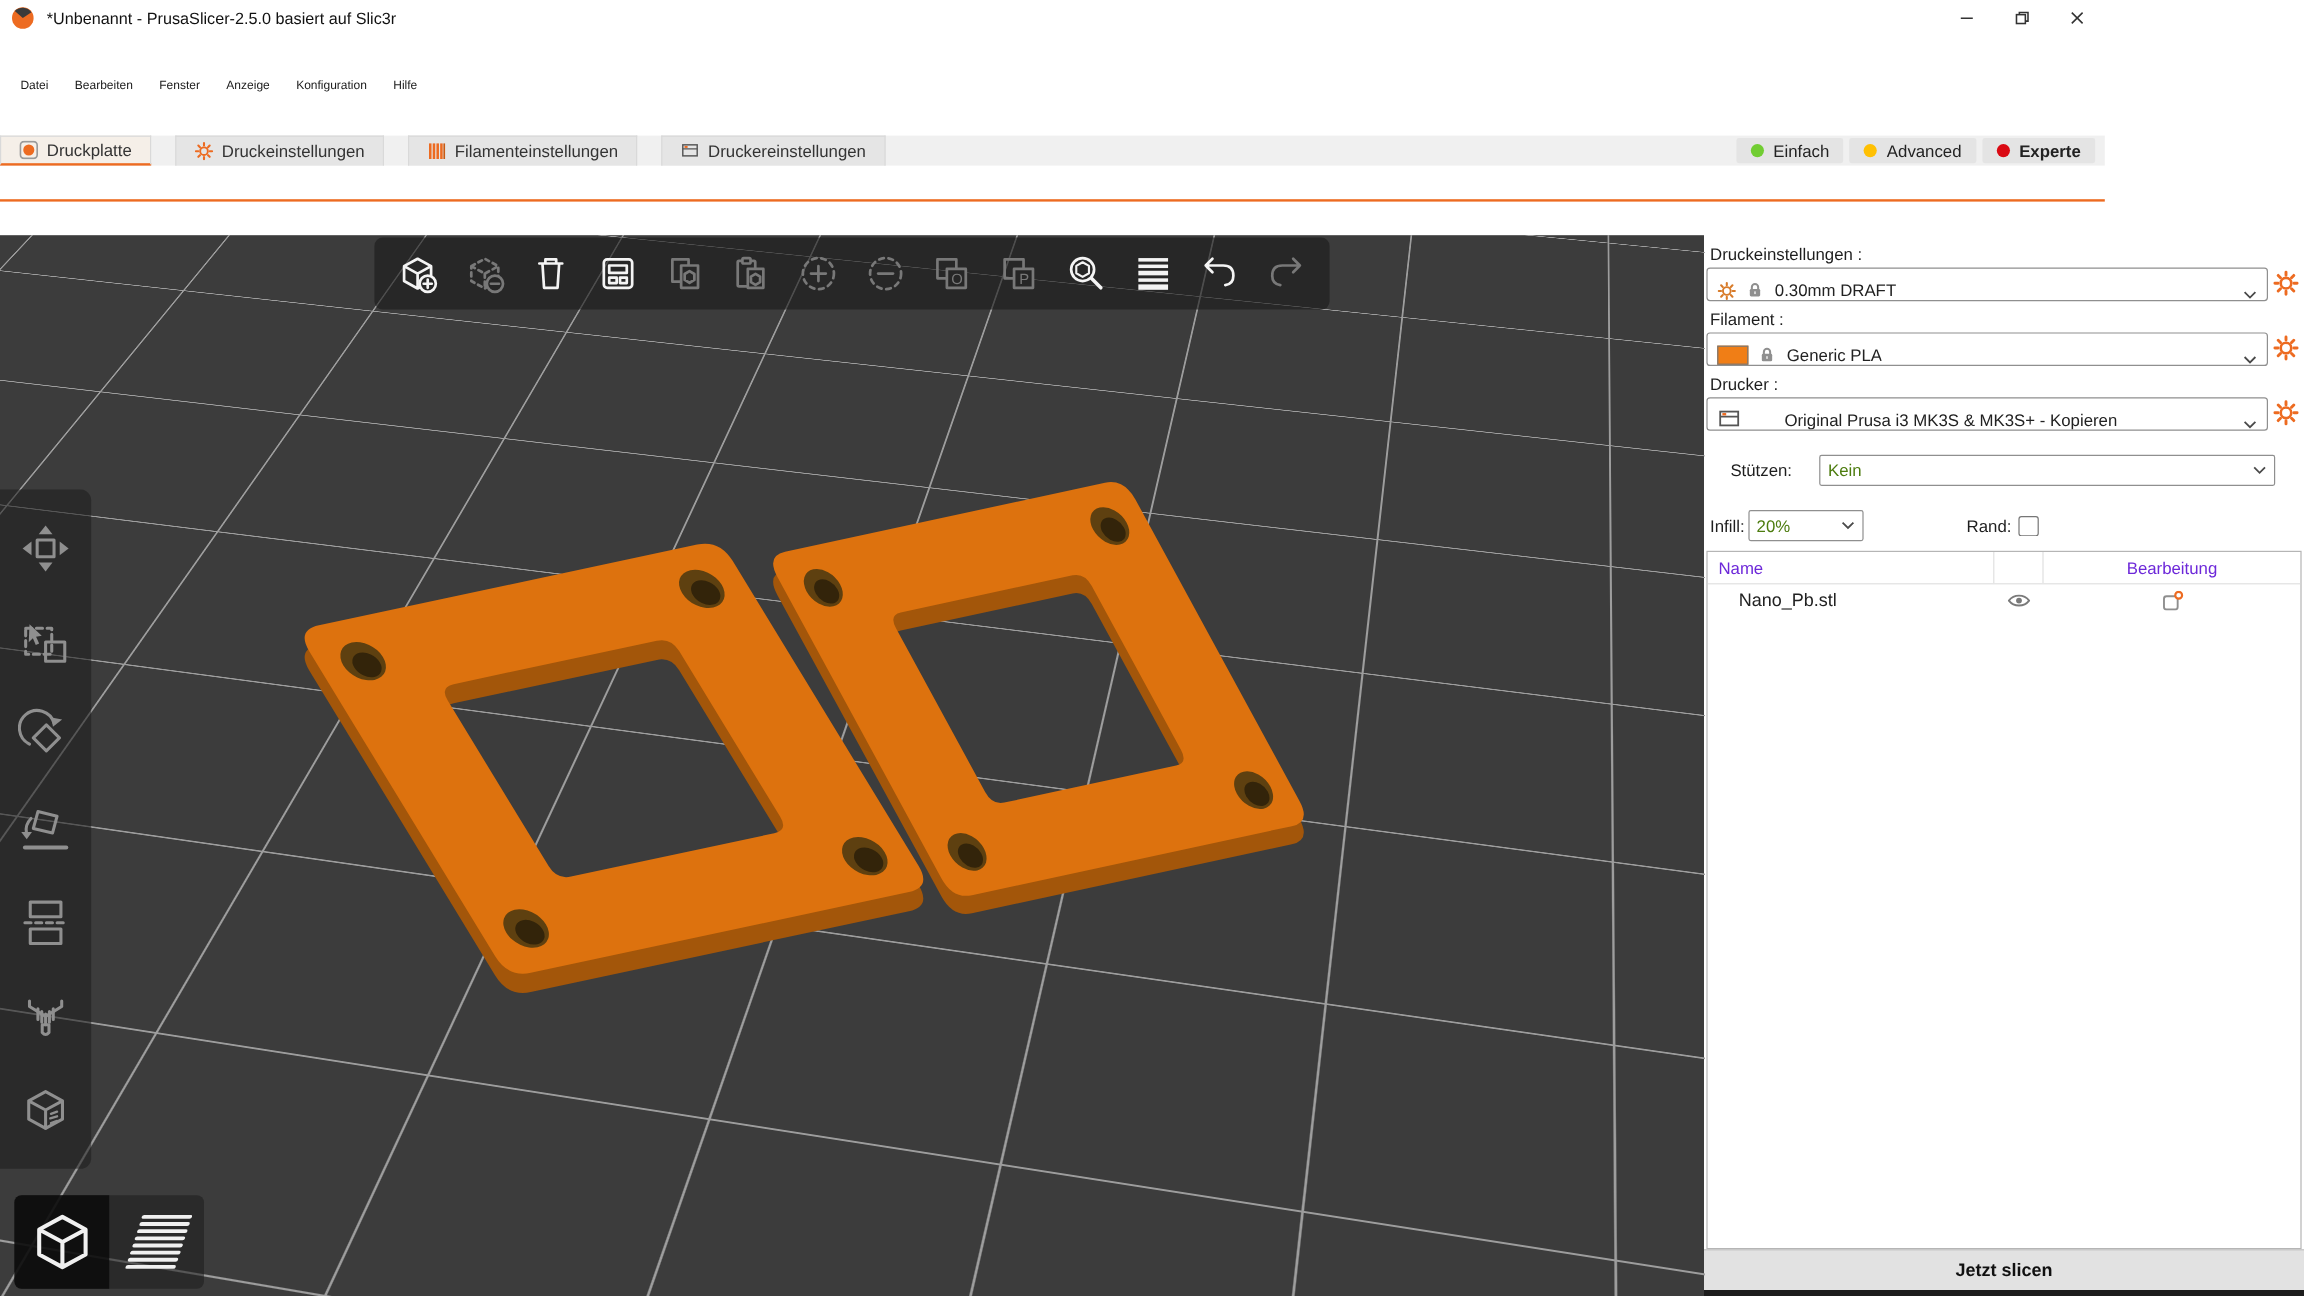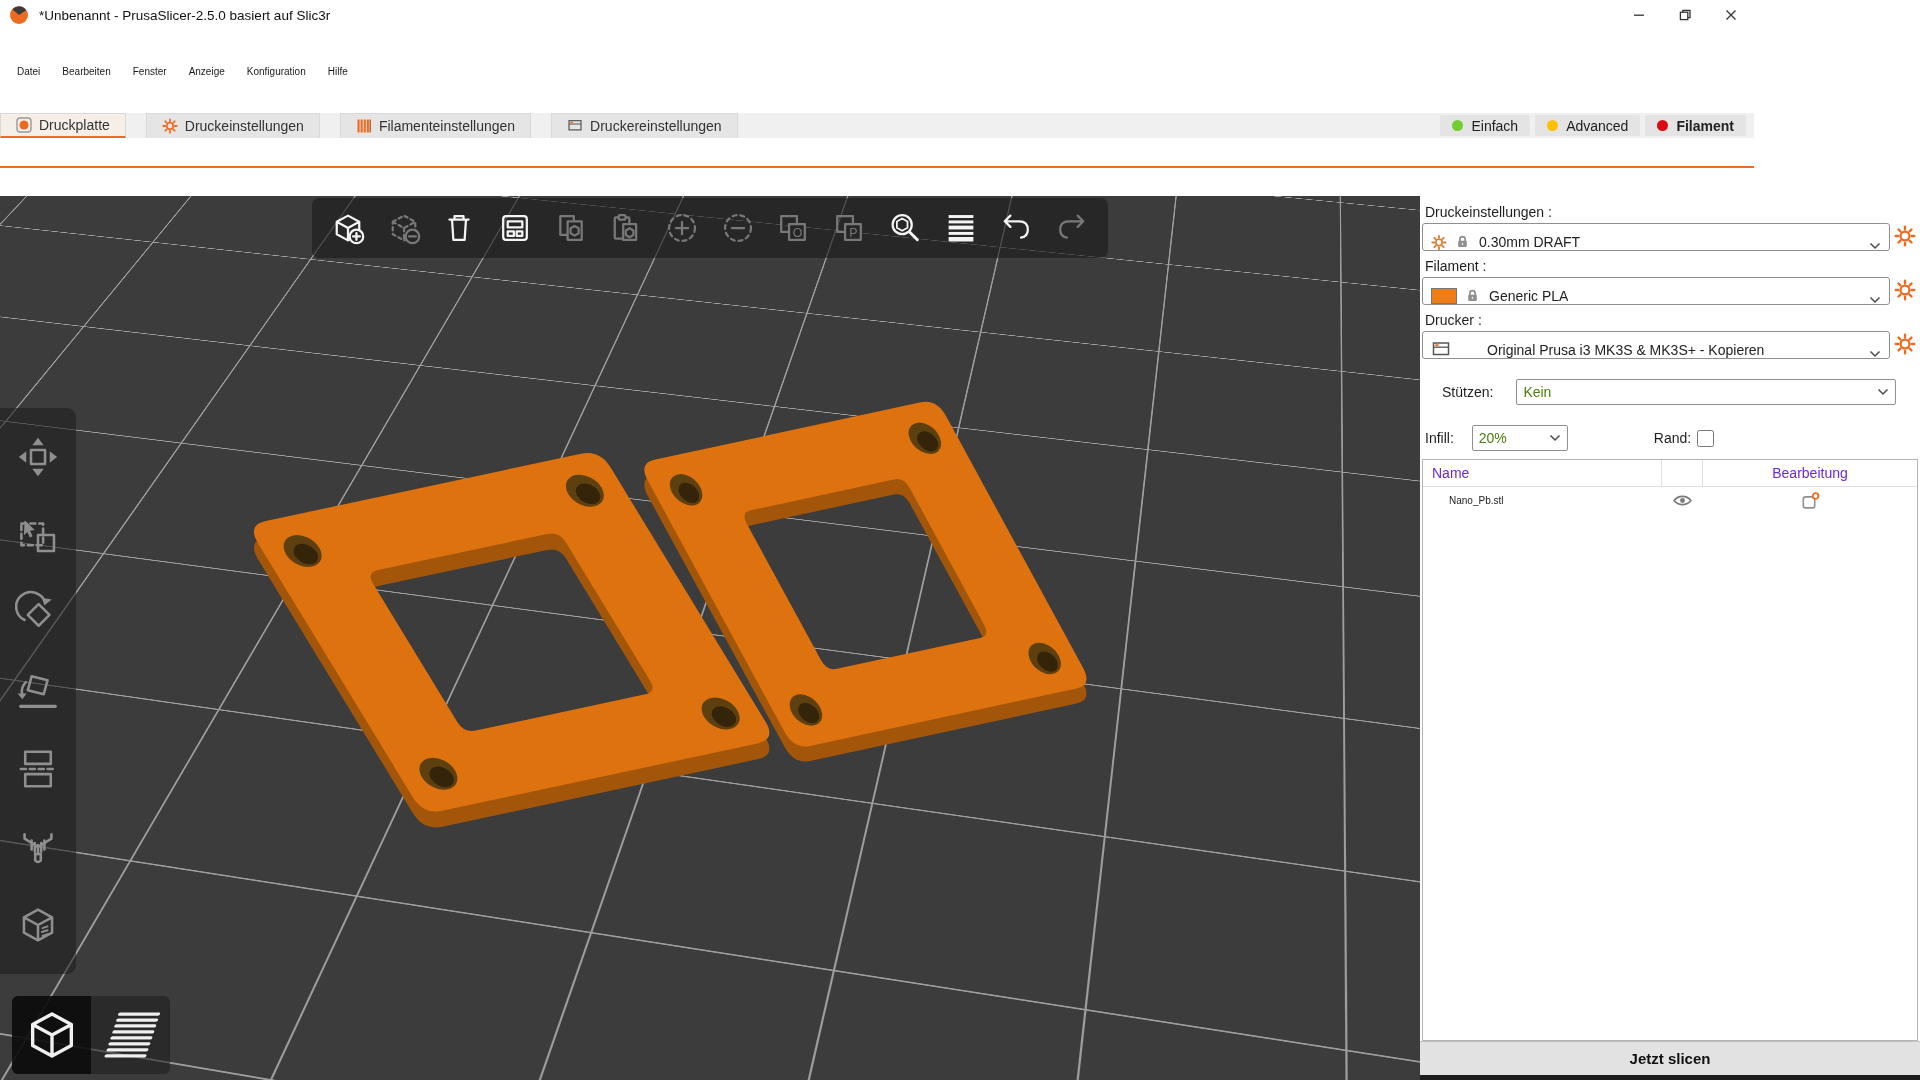--- a/index.html
+++ b/index.html
@@ -65,30 +65,30 @@
   .preset-box .val { font-size:14px; color:#222; white-space:nowrap; overflow:hidden; }
   .preset-box .chev { margin-left:auto; flex:none; display:inline-flex; }
   .gear-out { width:24px; height:24px; flex:none; display:inline-flex; color:#ED6B21; cursor:pointer; background:none; border:none; padding:0; }
   .icon16 { width:16px; height:16px; display:inline-flex; flex:none; }
   .icon20 { width:20px; height:18px; display:inline-flex; flex:none; }
   .swatch { width:26px; height:16px; background:#F07E16; border:1px solid #777; flex:none; }
   .combo-row { display:flex; align-items:center; margin:4px 0 0 3px; }
   .combo { height:26px; border:1px solid #8f8f8f; border-radius:2px; background:#fff; display:flex; align-items:center; padding:0 6px; font-size:14px; color:#4d7c0f; cursor:pointer; }
   .combo .chev { margin-left:auto; display:inline-flex; }
   .supports-combo { flex:1; margin-left:6px; margin-right:22px; }
-  .infill-combo { width:96px; margin-left:18px; }
+  .infill-combo { width:96px; margin-left:3px; }
   .brim-label { margin-left:86px; font-size:14px; color:#1e1e1e; }
   .brim-check { width:17px; height:17px; margin-left:6px; accent-color:#ED6B21; cursor:pointer; }
 
   .object-list { flex:1; border:1px solid #b5b5b5; margin-top:8px; display:flex; flex-direction:column; background:#fff; overflow:hidden; }
   .ol-header { display:flex; height:27px; align-items:center; border-bottom:1px solid #e0e0e0; font-size:14px; color:#6d28d9; flex:none; }
   .ol-col-name { width:238px; padding-left:9px; }
   .ol-col-eye { width:42px; border-left:1px solid #e0e0e0; border-right:1px solid #e0e0e0; height:100%; }
   .ol-col-edit { flex:1; text-align:center; }
-  .ol-row { display:flex; height:27px; align-items:center; font-size:10px; color:#222; cursor:pointer; }
+  .ol-row { display:flex; height:27px; align-items:center; font-size:15px; color:#222; cursor:pointer; }
   .ol-row .ol-col-name { padding-left:26px; }
   .ol-row .ol-col-eye { border:none; display:flex; align-items:center; justify-content:center; }
   .ol-row .ol-col-edit { display:flex; align-items:center; justify-content:center; }
   .eye-btn,.edit-btn { background:none; border:none; padding:0; display:inline-flex; cursor:pointer; color:#7a7a7a; }
 
   .slice-btn { height:34px; margin:0 -2px; border:none; border-top:1px solid #c2c2c2; background:#e2e2e2; font-family:inherit; font-size:15px; font-weight:bold; color:#111; cursor:pointer; flex:none; }
   .bottom-strip { height:5px; margin:0 -2px; background:#1d1d1d; flex:none; }
 </style>
 </head>
 <body>
@@ -363,21 +363,21 @@
       <button class="mode-btn">
         <span class="dot" style="background:#71CD32"></span>
         <span>Einfach</span>
       </button>
       <button class="mode-btn">
         <span class="dot" style="background:#FFC002"></span>
         <span>Advanced</span>
       </button>
       <button class="mode-btn bold">
         <span class="dot" style="background:#DA0A13"></span>
-        <span>Filament</span>
+        <span>Experte</span>
       </button>
     </div>
   </div>
   <div class="accent-line"></div>
 
   <div class="main">
 
     <div class="viewport">
       <div class="bed-grid"></div>
 

